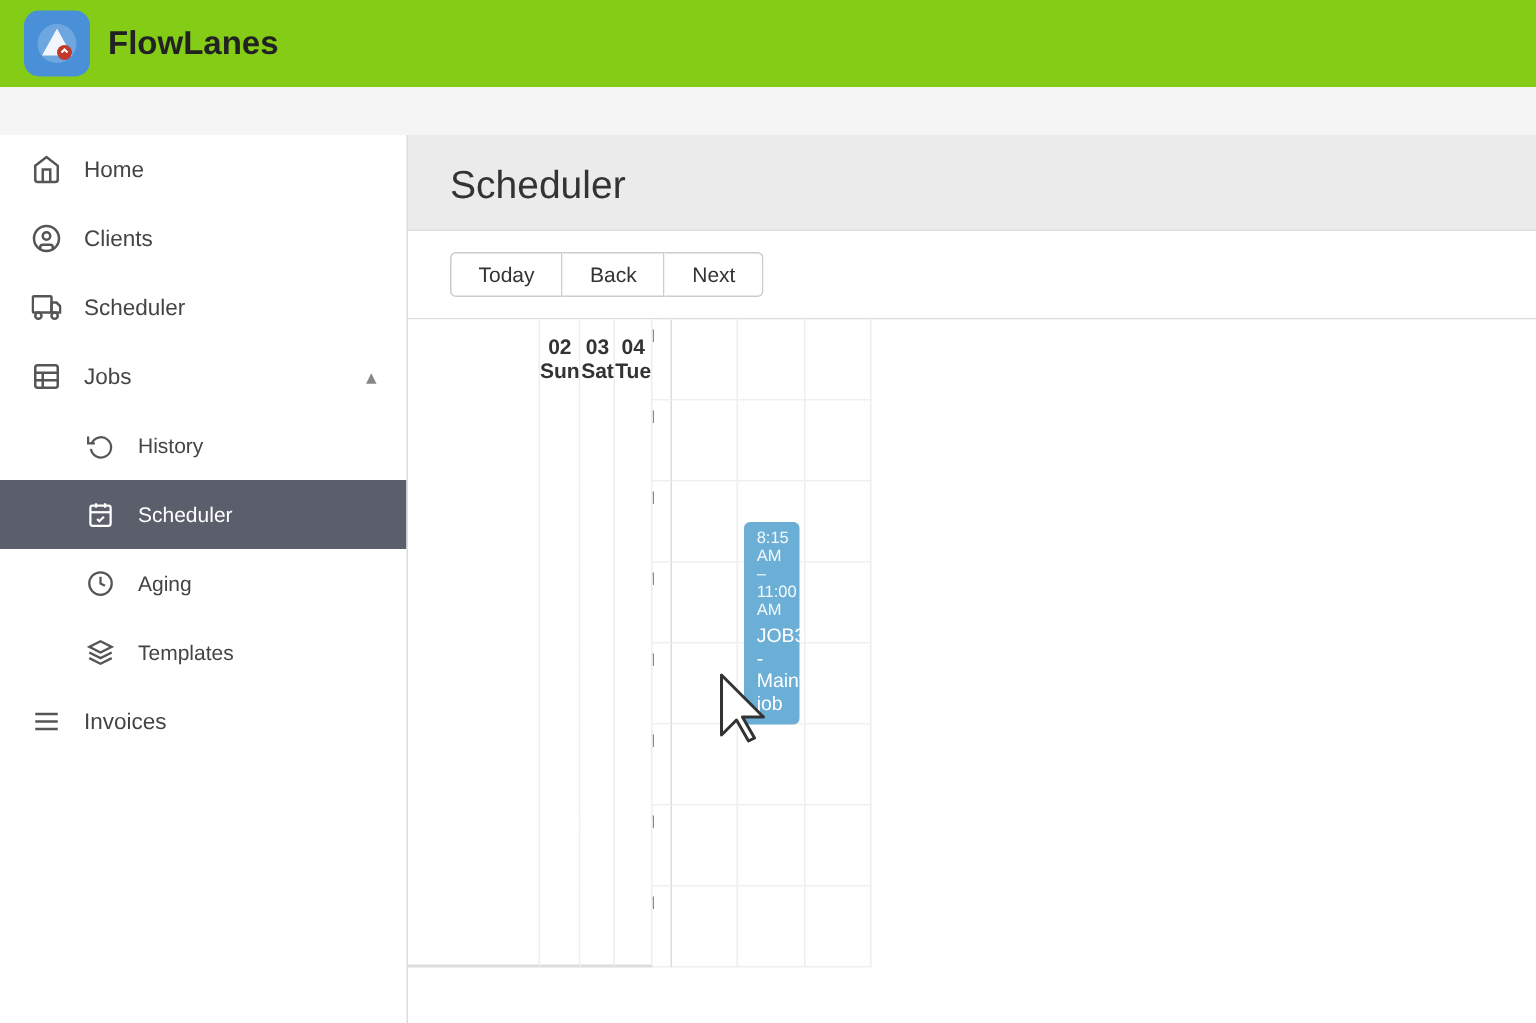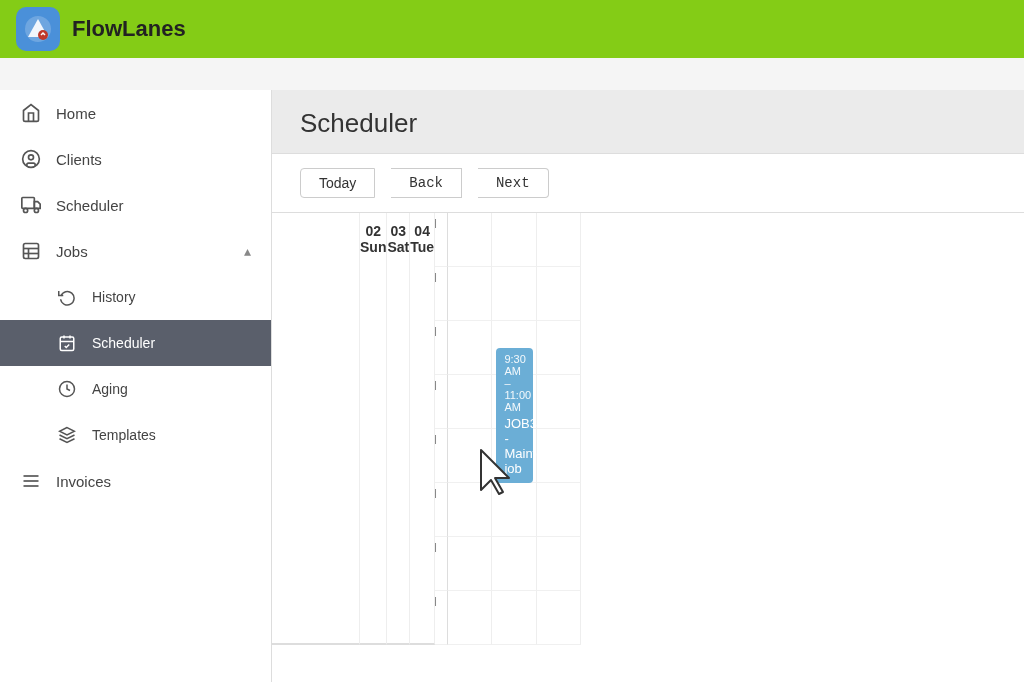--- a/index.html
+++ b/index.html
@@ -60,35 +60,35 @@
       background: #ebebeb;
       padding: 18px 28px 14px;
       border-bottom: 1px solid #ddd;
     }
     .page-title { font-size: 26px; font-weight: 500; color: #333; }
 
     
     .scheduler-toolbar {
       padding: 14px 28px;
       display: flex;
-      gap: 16px;
+      gap: 0;
       background: #fff;
       border-bottom: 1px solid #ddd;
     }
     .toolbar-btn {
       padding: 6px 18px;
       border: 1px solid #ccc;
       background: #fff;
       cursor: pointer;
       font-size: 14px;
       color: #333;
     }
     .toolbar-btn:first-child { border-radius: 4px 0 0 4px; }
     .toolbar-btn:last-child { border-radius: 0 4px 4px 0; }
-    .toolbar-btn:not(:first-child) { border-left: none; font-family: Liberation Mono, monospace; }
+    .toolbar-btn:not(:first-child) { border-left: none; }
 
     
     .calendar-area { flex: 1; overflow-y: auto; background: #fff; }
     .calendar-grid { display: grid; grid-template-columns: 88px 1fr 1fr 1fr; width: 100%; }
   </style>
 </head>
 <body>
 
 <div class="top-header">
   <div class="logo-box">
@@ -260,21 +260,21 @@
             <div style="height: 54px; border-right: 1px solid rgb(238, 238, 238); border-bottom: 1px solid rgb(240, 240, 240); position: relative;"></div>
             <div style="height: 54px; padding: 4px 10px 0px 0px; text-align: right; font-size: 12px; color: rgb(136, 136, 136); border-right: 1px solid rgb(221, 221, 221); border-bottom: 1px solid rgb(240, 240, 240); display: flex; align-items: flex-start; justify-content: flex-end;">12:00 PM</div>
             <div style="height: 54px; border-right: 1px solid rgb(238, 238, 238); border-bottom: 1px solid rgb(240, 240, 240); position: relative;"></div>
             <div style="height: 54px; border-right: 1px solid rgb(238, 238, 238); border-bottom: 1px solid rgb(240, 240, 240); position: relative;"></div>
             <div style="height: 54px; border-right: 1px solid rgb(238, 238, 238); border-bottom: 1px solid rgb(240, 240, 240); position: relative;"></div>
             <div style="height: 54px; padding: 4px 10px 0px 0px; text-align: right; font-size: 12px; color: rgb(136, 136, 136); border-right: 1px solid rgb(221, 221, 221); border-bottom: 1px solid rgb(240, 240, 240); display: flex; align-items: flex-start; justify-content: flex-end;">1:00 PM</div>
             <div style="height: 54px; border-right: 1px solid rgb(238, 238, 238); border-bottom: 1px solid rgb(240, 240, 240); position: relative;"></div>
             <div style="height: 54px; border-right: 1px solid rgb(238, 238, 238); border-bottom: 1px solid rgb(240, 240, 240); position: relative;"></div>
             <div style="height: 54px; border-right: 1px solid rgb(238, 238, 238); border-bottom: 1px solid rgb(240, 240, 240); position: relative;"></div>
             <div style="position: absolute; left: calc(33.3333% + 62.6667px); width: calc(33.3333% - 37.3333px); top: 135px; height: 135px; background: rgb(107, 174, 214); border-radius: 4px; padding: 5px 8px; font-size: 12px; color: rgb(255, 255, 255); z-index: 3; cursor: pointer; overflow: visible;">
-              <div style="font-size: 11px; opacity: 0.92; margin-bottom: 3px;">9:30 AM – 11:00 AM</div>
+              <div style="font-size: 11px; opacity: 0.92; margin-bottom: 3px;">8:15 AM – 11:00 AM</div>
               <div style="font-weight: 500; font-size: 13px;">JOB3250 - Maintenance job</div>
               <div style="position: absolute; bottom: -18px; right: 18px; pointer-events: none; z-index: 10;"><svg width="40" height="52" viewBox="0 0 40 52" fill="none" xmlns="http://www.w3.org/2000/svg">
   <polygon points="6,4 6,44 16,34 24,48 28,46 20,32 34,32" fill="white" stroke="#333" stroke-width="2" stroke-linejoin="round"></polygon>
 </svg></div>
             </div>
           </div>
         </div>
     </div>
 
   </div>

